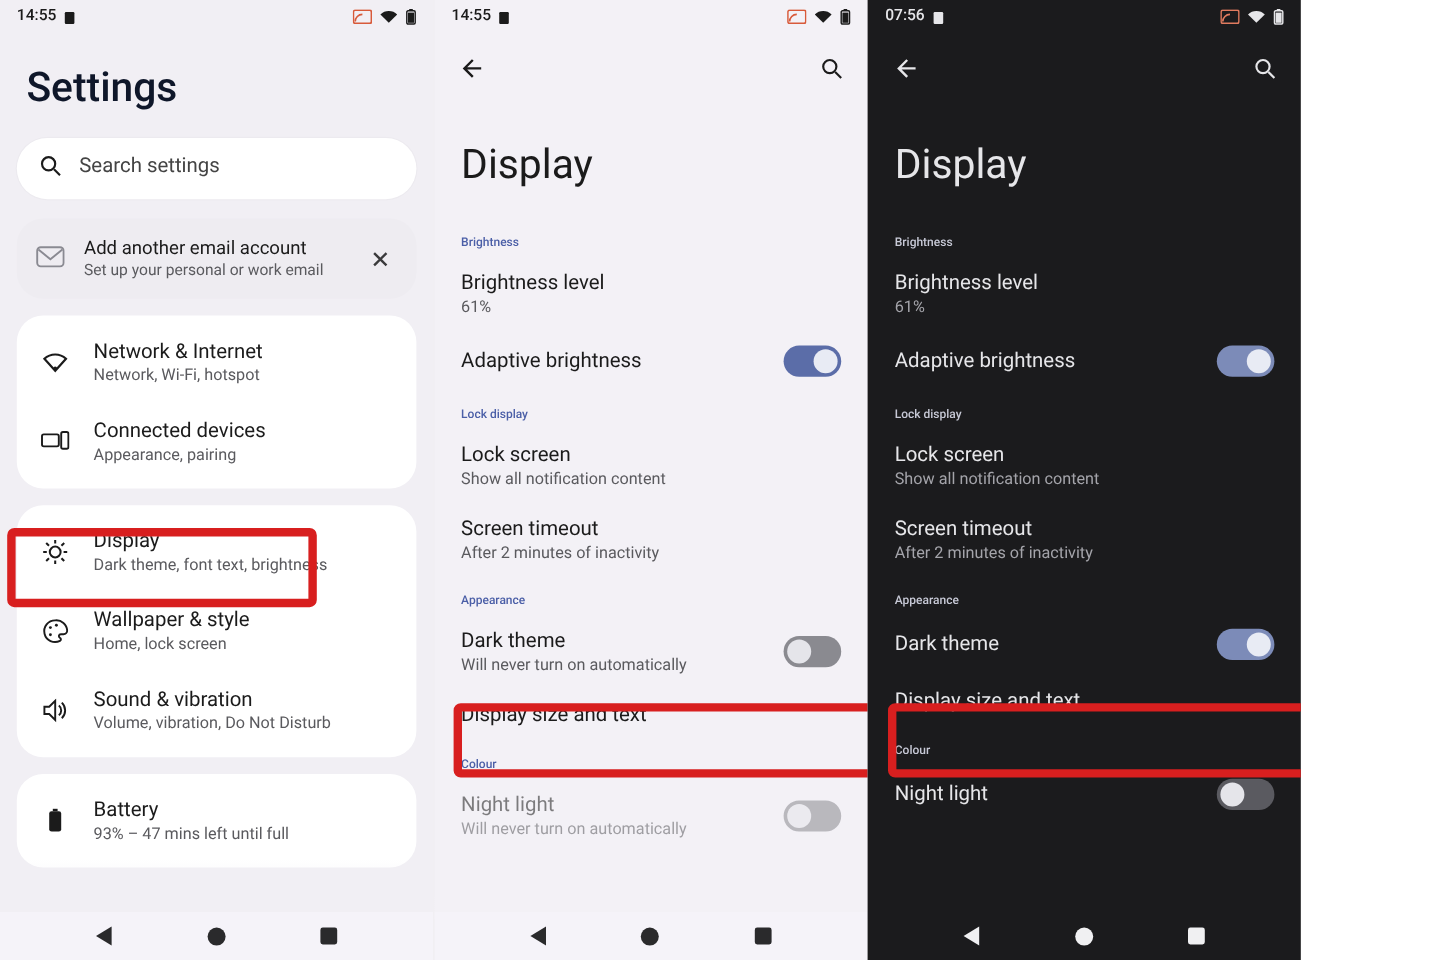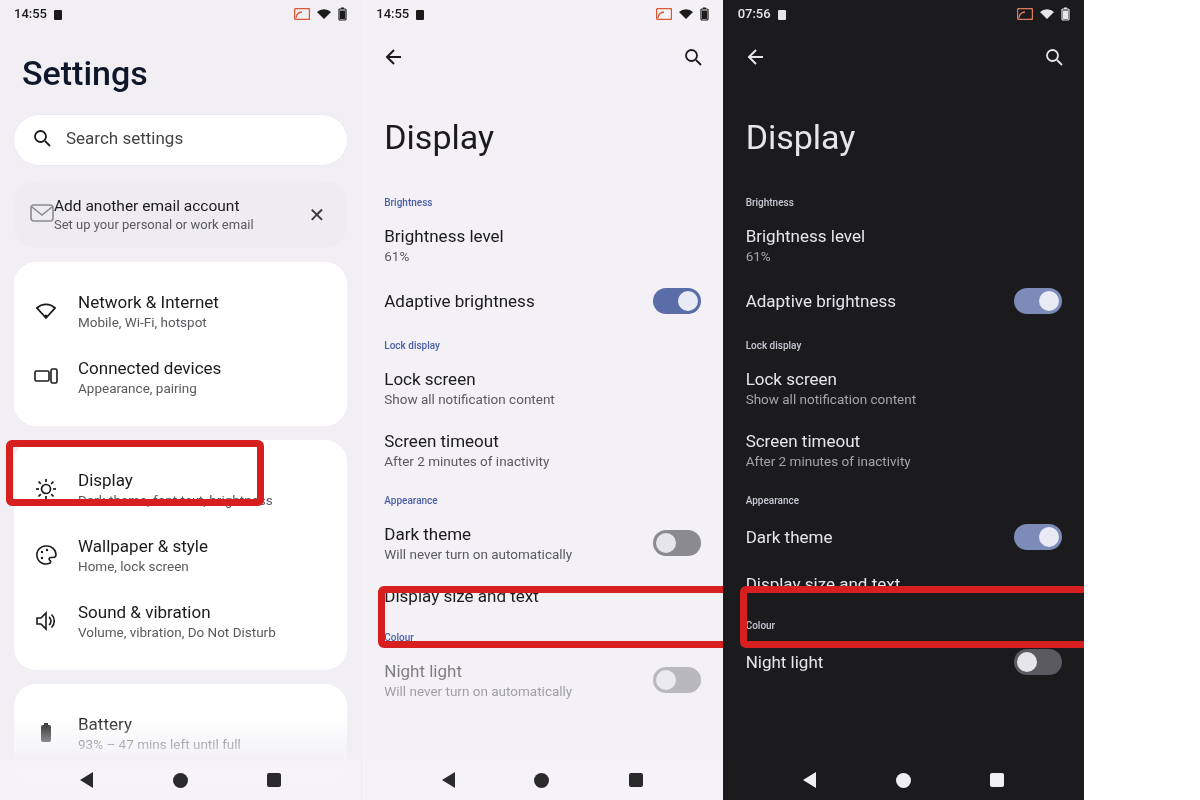--- a/index.html
+++ b/index.html
@@ -74,31 +74,32 @@
   .search-pill span { font-size:17px; color:#444; }
 
   
   .sugg {
     margin: 0 14px 14px 14px;
     background:#eeecf1;
     border-radius: 22px;
     display:flex;
     align-items:center;
     padding: 16px 16px;
+    gap:16px;
   }
   .sugg .txt .t { font-size:15.5px; color:#1b1b1b; }
   .sugg .txt .s { font-size:13px; color:#5a5a5e; margin-top:2px; }
   .sugg .x { margin-left:auto; font-size:20px; color:#3a3a3c; padding:4px 6px;}
 
   
   .group {
     margin: 0 14px 14px 14px;
     background:#ffffff;
     border-radius: 22px;
-    padding: 16px 4px;
+    padding: 6px 4px;
   }
   .row {
     display:flex;
     align-items:center;
     gap: 18px;
     padding: 14px 14px;
   }
   .row .ico { width:28px; display:flex; justify-content:center; }
   .row .t { font-size:17px; color:#1b1b1b; }
   .row .s { font-size:13.5px; color:#5a5a5e; margin-top:2px; }
@@ -249,21 +250,21 @@
     <div class="group">
       <div class="row">
         <div class="ico">
           <svg width="22" height="18" viewBox="0 0 22 18">
               <path d="M11 16 L2 6 a13 13 0 0 1 18 0 Z" fill="none" stroke="#1b1b1b" stroke-width="1.8"></path>
               <circle cx="11" cy="14" r="1.6" fill="#1b1b1b"></circle>
             </svg>
         </div>
         <div>
           <div class="t">Network &amp; Internet</div>
-          <div class="s">Mobile, Wi-Fi, hotspot</div>
+          <div class="s">Network, Wi-Fi, hotspot</div>
         </div>
       </div>
       <div class="row">
         <div class="ico">
           <svg width="24" height="18" viewBox="0 0 24 18">
               <rect x="1" y="3" width="14" height="10" rx="1.5" fill="none" stroke="#1b1b1b" stroke-width="1.6"></rect>
               <rect x="17" y="1" width="6" height="14" rx="1.5" fill="none" stroke="#1b1b1b" stroke-width="1.6"></rect>
             </svg>
         </div>
         <div>

